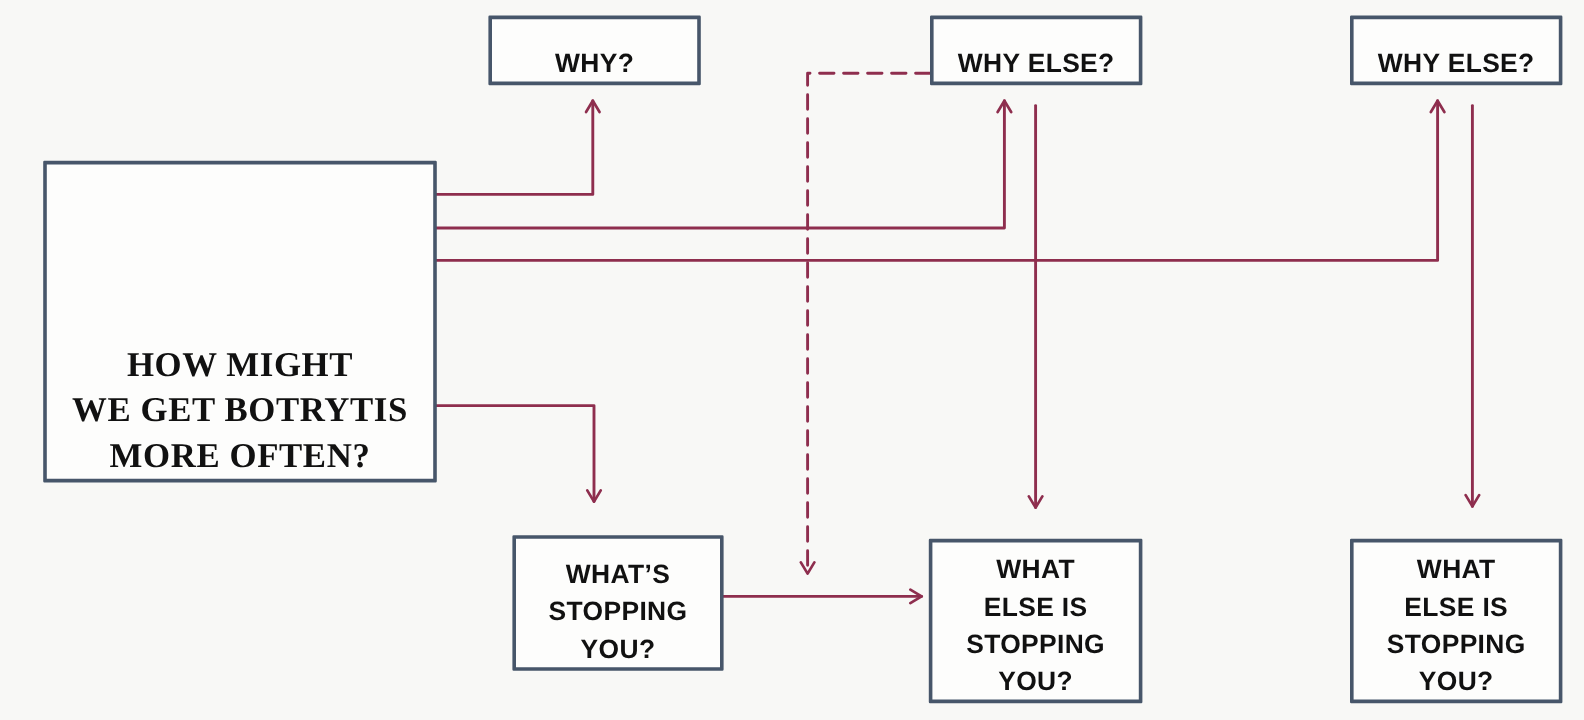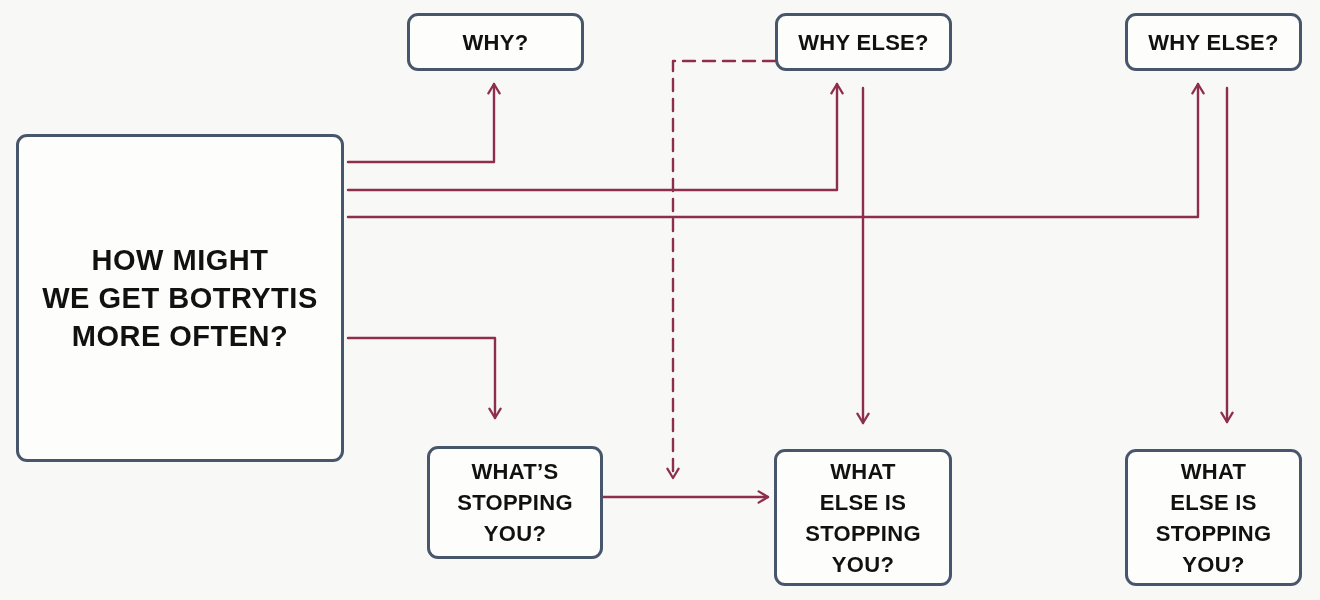--- a/index.html
+++ b/index.html
@@ -23,34 +23,34 @@
     stroke-width: 2.4;
     stroke-linecap: round;
     stroke-linejoin: round;
   }
   .edge.dashed { stroke-dasharray: 12 8; }
   .node {
     position: absolute;
     box-sizing: border-box;
     background: #fdfdfc;
     border: 3px solid #47566a;
-    border-radius: 11px;
+    border-radius: 1px;
     display: flex;
-    align-items: center;
+    align-items: flex-end;
     justify-content: center;
     text-align: center;
     color: #111111;
     font-weight: bold;
   }
   .node-label { white-space: pre-line; }
   .node.big   { font-size: 29px; line-height: 38px; letter-spacing: 0.5px; }
   .node.small { font-size: 22px; line-height: 31px; letter-spacing: 0.3px; }
 
   
-  #node-hmw   { left: 16px;   top: 134px; width: 328px; height: 328px; }
+  #node-hmw   { left: 36px;   top: 134px; width: 328px; height: 268px; font-family: Liberation Serif, serif; }
   #node-why1  { left: 407px;  top: 13px;  width: 177px; height: 58px;  }
   #node-why2  { left: 775px;  top: 13px;  width: 177px; height: 58px;  }
   #node-why3  { left: 1125px; top: 13px;  width: 177px; height: 58px;  }
   #node-stop1 { left: 427px;  top: 446px; width: 176px; height: 113px; }
   #node-stop2 { left: 774px;  top: 449px; width: 178px; height: 137px; }
   #node-stop3 { left: 1125px; top: 449px; width: 177px; height: 137px; }
 </style>
 </head>
 <body>
 

